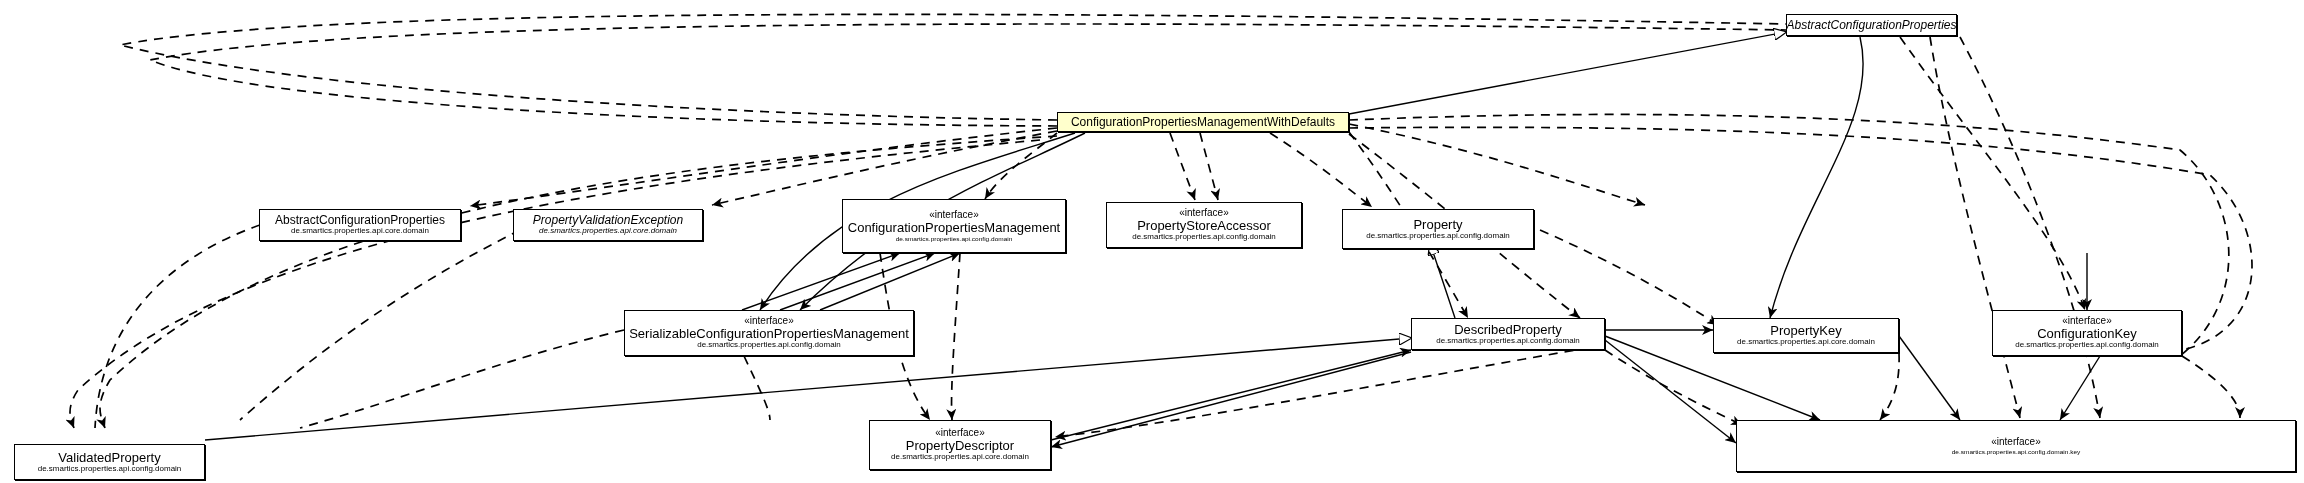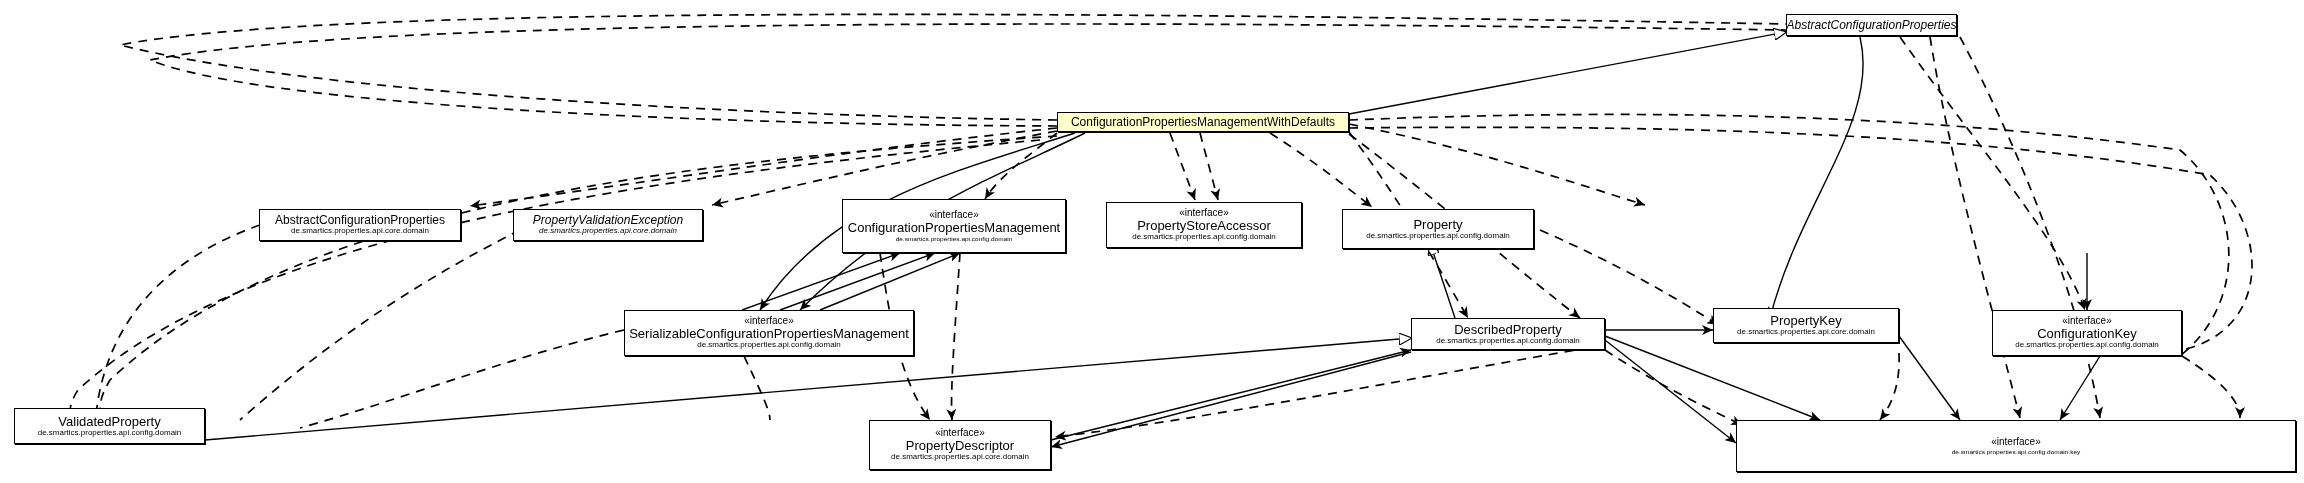--- a/index.html
+++ b/index.html
@@ -169,32 +169,32 @@
     <div class="stereo">«interface»</div>
     <div class="cname">SerializableConfigurationPropertiesManagement</div>
     <div class="pkg">de.smartics.properties.api.config.domain</div>
   </div>
 
   <div class="node" style="left:1411px;top:318px;width:194px;height:32px;">
     <div class="cname">DescribedProperty</div>
     <div class="pkg">de.smartics.properties.api.config.domain</div>
   </div>
 
-  <div class="node" style="left:1713px;top:308px;width:186px;height:35px;">
+  <div class="node" style="left:1713px;top:318px;width:186px;height:35px;">
     <div class="cname">PropertyKey</div>
     <div class="pkg">de.smartics.properties.api.core.domain</div>
   </div>
 
   <div class="node" style="left:1992px;top:310px;width:190px;height:46px;">
     <div class="stereo">«interface»</div>
     <div class="cname">ConfigurationKey</div>
     <div class="pkg">de.smartics.properties.api.config.domain</div>
   </div>
 
-  <div class="node" style="left:14px;top:408px;width:191px;height:36px;">
+  <div class="node" style="left:14px;top:444px;width:191px;height:36px;">
     <div class="cname">ValidatedProperty</div>
     <div class="pkg">de.smartics.properties.api.config.domain</div>
   </div>
 
   <div class="node" style="left:869px;top:420px;width:182px;height:50px;">
     <div class="stereo">«interface»</div>
     <div class="cname">PropertyDescriptor</div>
     <div class="pkg">de.smartics.properties.api.core.domain</div>
   </div>
 

